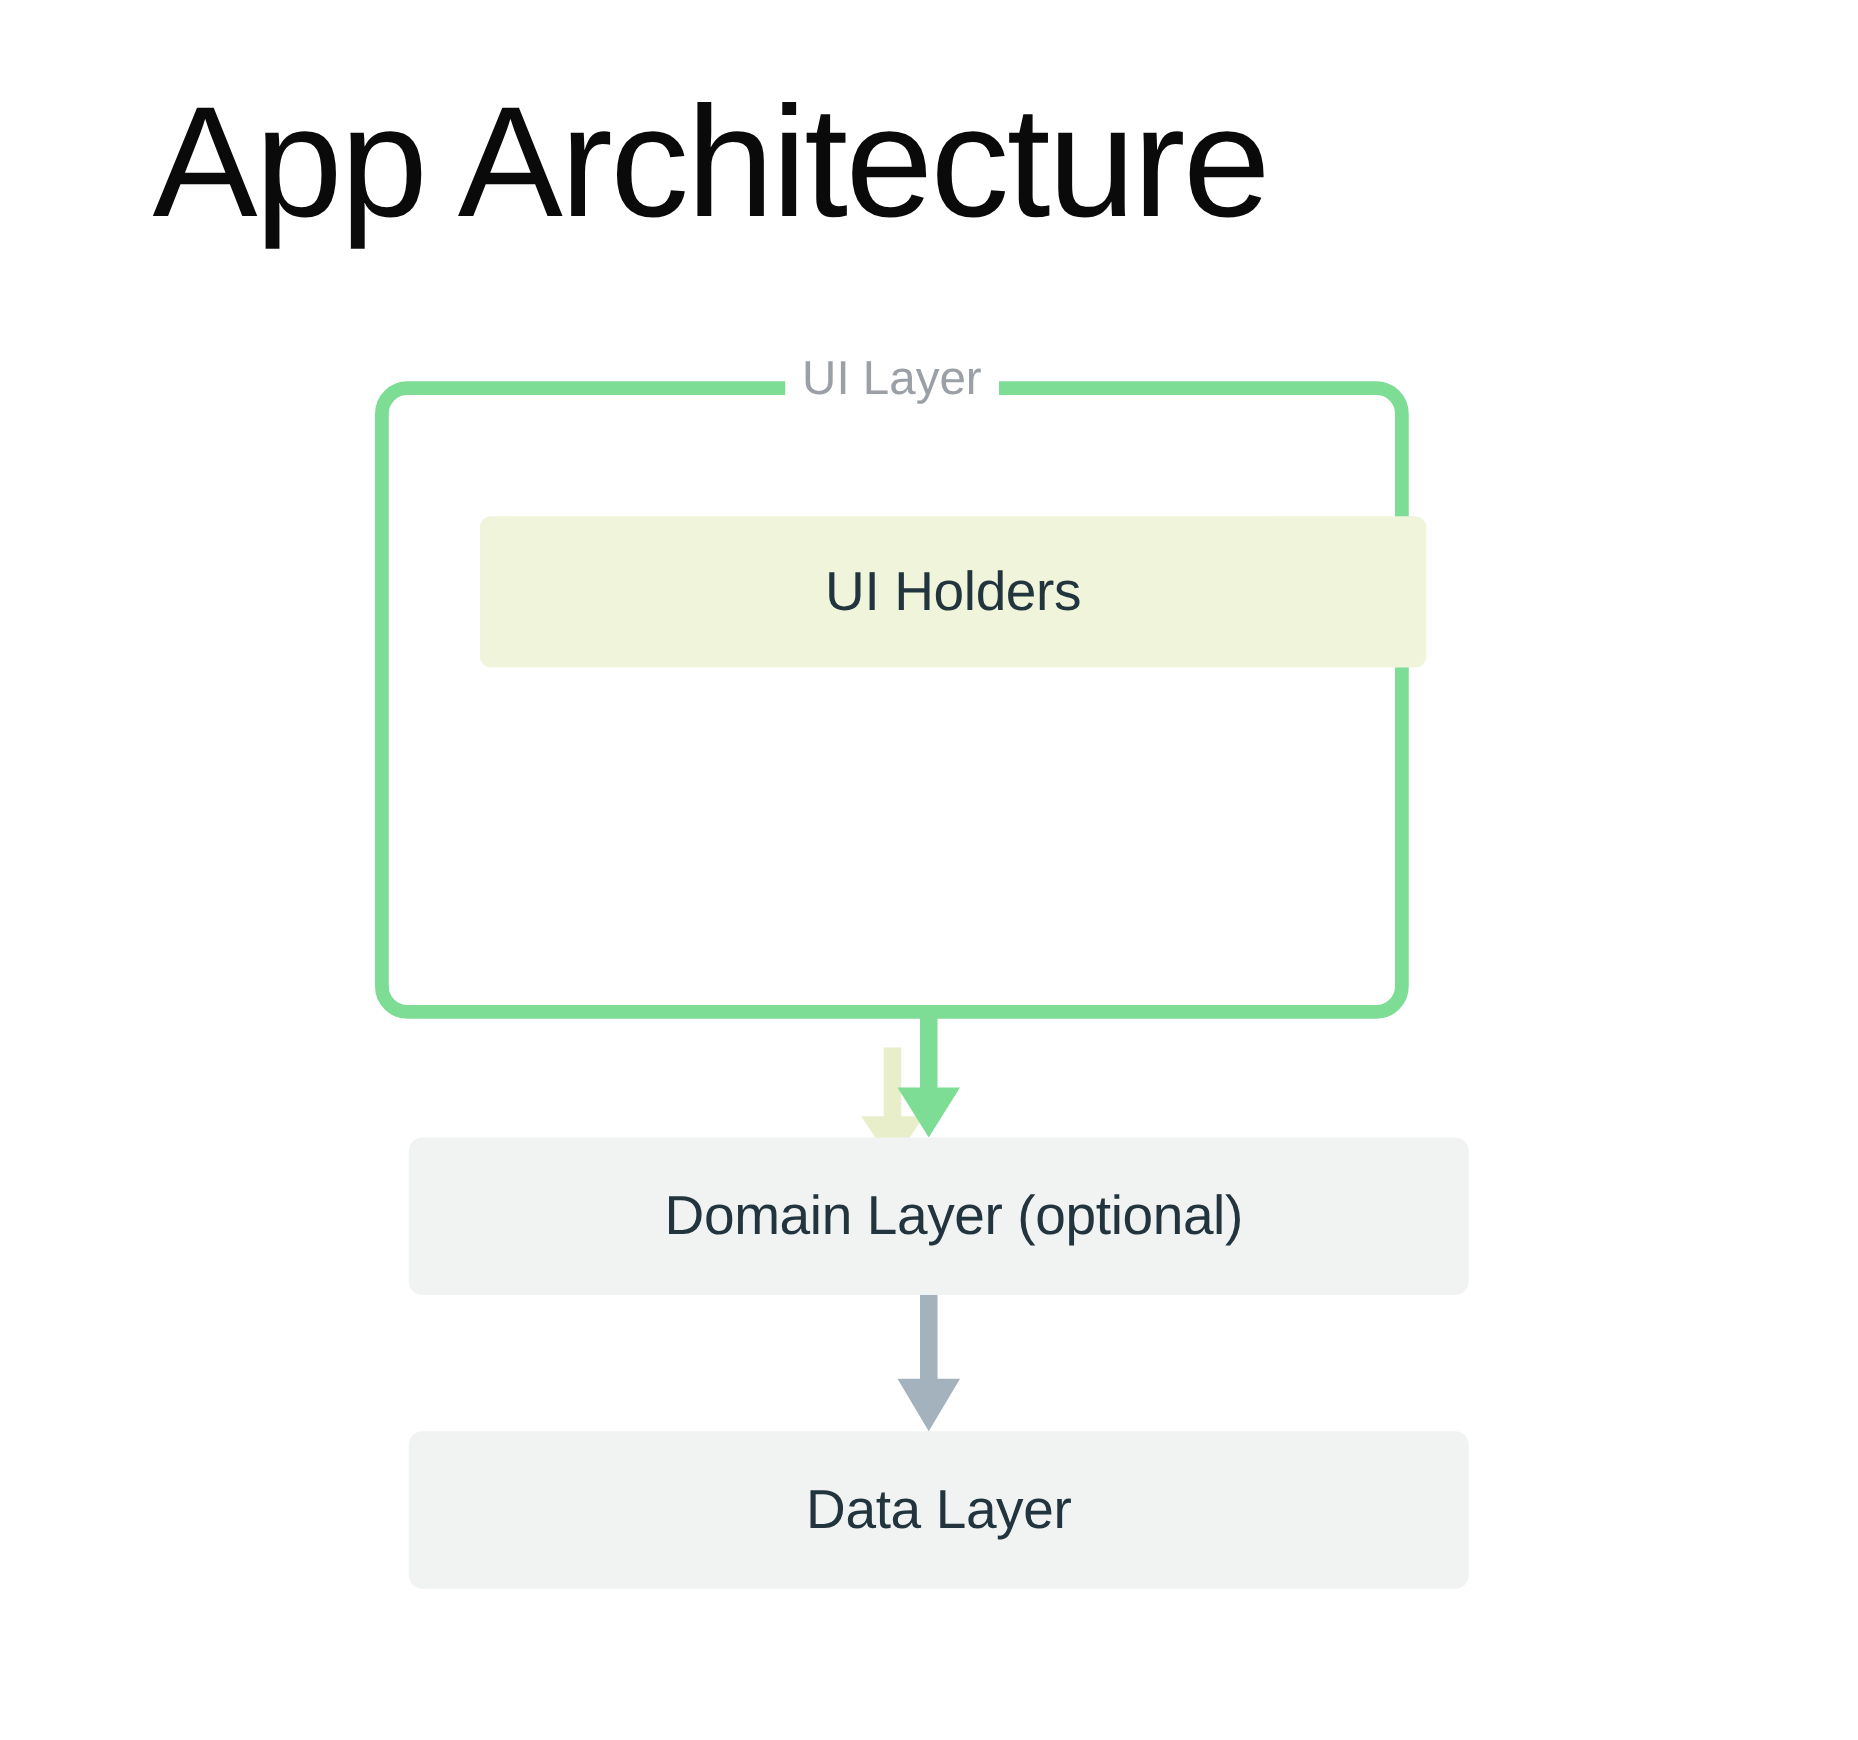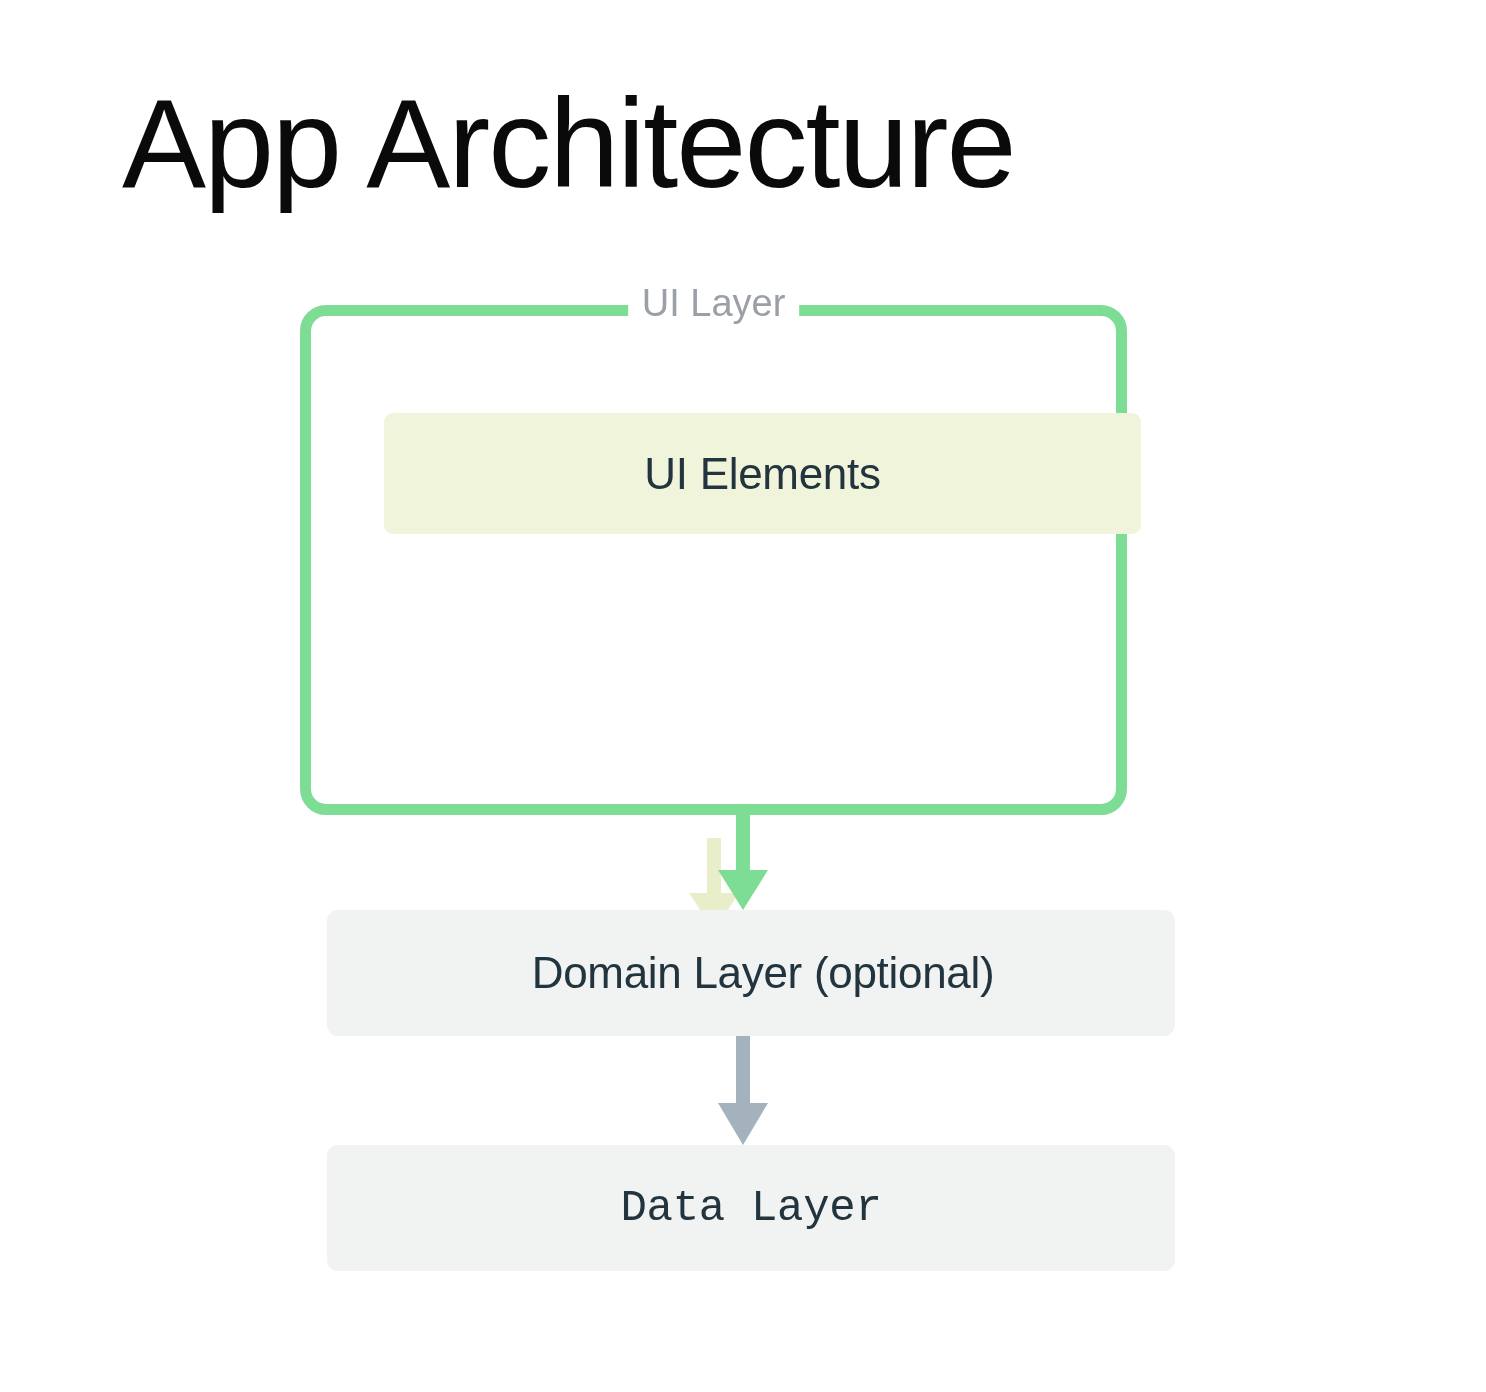--- a/index.html
+++ b/index.html
@@ -18,21 +18,21 @@
     width: 1486px;
     height: 1392px;
     background: #ffffff;
     overflow: hidden;
   }
 
   
   #page-title {
     position: absolute;
     left: 122px;
-    top: 78px;
+    top: 64px;
     font-size: 126px;
     font-weight: 400;
     letter-spacing: -2px;
     line-height: 1.05;
     color: #0a0a0a;
     white-space: nowrap;
   }
 
   
   #ui-layer-group {
@@ -95,21 +95,21 @@
     width: 848px;          
     height: 126px;
     border-radius: 11px;
     background: #f1f2f2;
     display: flex;
     align-items: center;
     justify-content: center;
     box-sizing: border-box;
   }
   #domain-layer-box { top: 910px; padding-left: 24px; }
-  #data-layer-box   { top: 1145px; font-family: Liberation Mono, monospace; }
+  #data-layer-box   { top: 1145px; }
 
   
   .arrow {
     position: absolute;
     left: 50%;
     transform: translateX(-50%);
   }
   .arrow .stem {
     position: absolute;
     left: 50%;
@@ -175,21 +175,21 @@
 
 <div id="canvas">
 
   <div id="page-title">App Architecture</div>
 
   <div id="ui-layer-group">
 
     <div id="ui-layer-legend">UI Layer</div>
 
     <div class="inner-box" id="ui-elements-box">
-      <span class="box-label">UI Elements</span>
+      <span class="box-label">UI Holders</span>
     </div>
 
     <div class="arrow" id="arrow-ui-elements-to-state-holders">
       <div class="stem"></div>
       <div class="head"></div>
     </div>
 
 
   </div>
 

